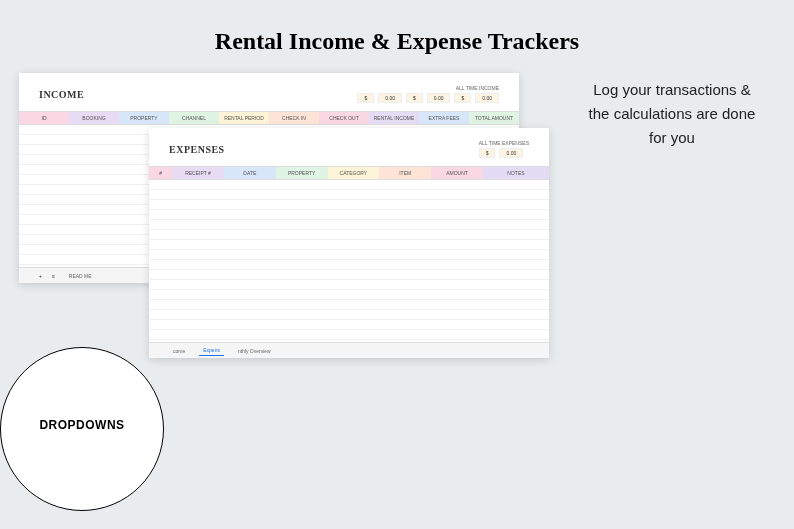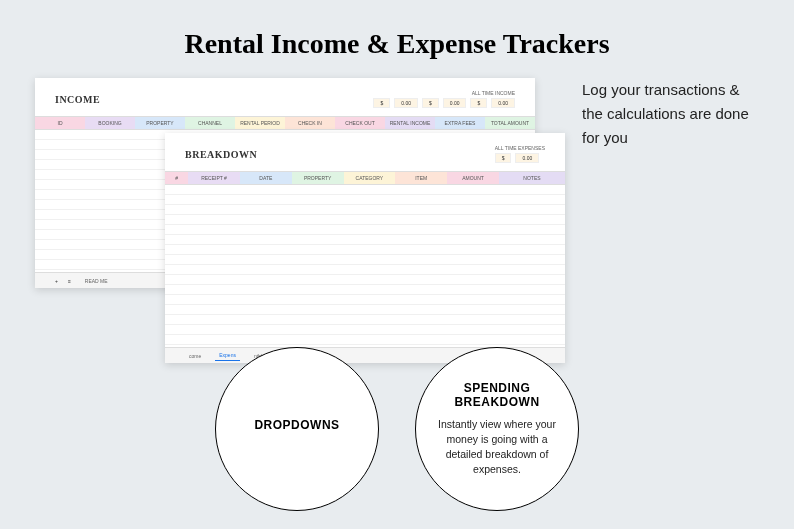--- a/index.html
+++ b/index.html
@@ -1,18 +1,18 @@
 <!DOCTYPE html>
 <html><head>
 <meta charset="utf-8">
 <style>
 *{box-sizing:border-box;margin:0;padding:0}
 body{width:794px;height:529px;background:#e8ecef;font-family:Georgia,serif;position:relative;overflow:hidden}
-.title{font-family:Georgia,"Times New Roman",serif;font-weight:bold;font-size:28px;text-align:center;padding:28px 0 18px;color:#000}
-.sheets-area{position:relative;margin-left:35px;width:530px;height:270px}
+.title{font-family:Georgia,"Times New Roman",serif;font-weight:bold;font-size:24px;text-align:center;padding:28px 0 18px;color:#000}
+.sheets-area{position:relative;margin-left:19px;width:530px;height:270px}
 .sheet{position:absolute;background:#fff;box-shadow:0 2px 8px rgba(0,0,0,0.15);font-family:Arial,sans-serif;font-size:6px;color:#333}
 .sheet-income{top:0;left:0;width:500px;height:210px}
 .sheet-expenses{top:55px;left:130px;width:400px;height:230px}
 .sheet-header{display:flex;align-items:center;padding:12px 20px 8px;justify-content:space-between}
 .sheet-title{font-weight:bold;font-size:10px;letter-spacing:0.5px;font-family:Georgia,serif}
 .totals-box{font-size:5px;text-align:right}
 .totals-label{font-size:5px;color:#666;margin-bottom:2px}
 .totals-row{display:flex;gap:4px}
 .totals-cell{background:#fdf4e3;border:1px solid #eee;padding:1px 6px;font-size:5px}
 .col-headers{display:flex;border-top:1px solid #ddd;border-bottom:1px solid #ddd}
@@ -21,22 +21,22 @@
 .h-purple{background:#e8dcf4}
 .h-blue{background:#d7e7f9}
 .h-green{background:#dff4e3}
 .h-yellow{background:#fdf4d7}
 .h-peach{background:#fde4d7}
 .h-lav{background:#e4dcf4}
 .rows{height:calc(100% - 70px);background:repeating-linear-gradient(to bottom,#fff 0,#fff 9px,#f0f0f0 9px,#f0f0f0 10px)}
 .sheet-tabs{position:absolute;bottom:0;left:0;right:0;height:16px;background:#f5f5f5;border-top:1px solid #ddd;display:flex;align-items:center;padding-left:20px;font-size:5px;gap:10px}
 .tab{color:#666;padding:2px 4px}
 .tab.active{color:#1a73e8;border-bottom:1px solid #1a73e8}
-.tagline{position:absolute;right:32px;top:78px;width:180px;font-family:Arial,sans-serif;font-size:15px;color:#222;text-align:left;line-height:1.6}
-.circles{position:absolute;bottom:18px;left:0;right:0;display:flex;justify-content:center;gap:36px}
+.tagline{position:absolute;right:32px;top:78px;width:180px;font-family:Arial,sans-serif;font-size:15px;color:#222;text-align:center;line-height:1.6}
+.circles{position:absolute;bottom:18px;left:0;right:0;display:flex;justify-content:space-between;gap:36px}
 .circle{width:164px;height:164px;border-radius:50%;background:#fff;border:1.5px solid #000;display:flex;flex-direction:column;align-items:center;justify-content:center;padding:18px;text-align:center}
 .circle-title{font-family:Arial,sans-serif;font-weight:bold;font-size:12px;letter-spacing:0.5px;margin-bottom:8px}
 .circle-body{font-family:Arial,sans-serif;font-size:10.5px;line-height:1.45;color:#222}
 </style>
 </head>
 <body>
 
 <h1 class="title">Rental Income &amp; Expense Trackers</h1>
 
 <div class="sheets-area">
@@ -71,21 +71,21 @@
     <div class="rows"></div>
     <div class="sheet-tabs">
       <span>+</span>
       <span>≡</span>
       <span class="tab">READ ME</span>
     </div>
   </div>
 
   <div class="sheet sheet-expenses">
     <div class="sheet-header">
-      <div class="sheet-title">BREAKDOWN</div>
+      <div class="sheet-title">EXPENSES</div>
       <div class="totals-box">
         <div class="totals-label">ALL TIME EXPENSES</div>
         <div class="totals-row">
           <div class="totals-cell">$</div>
           <div class="totals-cell">0.00</div>
         </div>
       </div>
     </div>
     <div class="col-headers">
       <div class="col-h h-pink" style="flex:0.4">#</div>
@@ -106,17 +106,13 @@
   </div>
 
 </div>
 
 <div class="tagline">Log your transactions &amp; the calculations are done for you</div>
 
 <div class="circles">
   <div class="circle">
     <div class="circle-title">DROPDOWNS</div>
   </div>
-  <div class="circle">
-    <div class="circle-title">SPENDING BREAKDOWN</div>
-    <div class="circle-body">Instantly view where your money is going with a detailed breakdown of expenses.</div>
-  </div>
 </div>
 
 </body></html>

